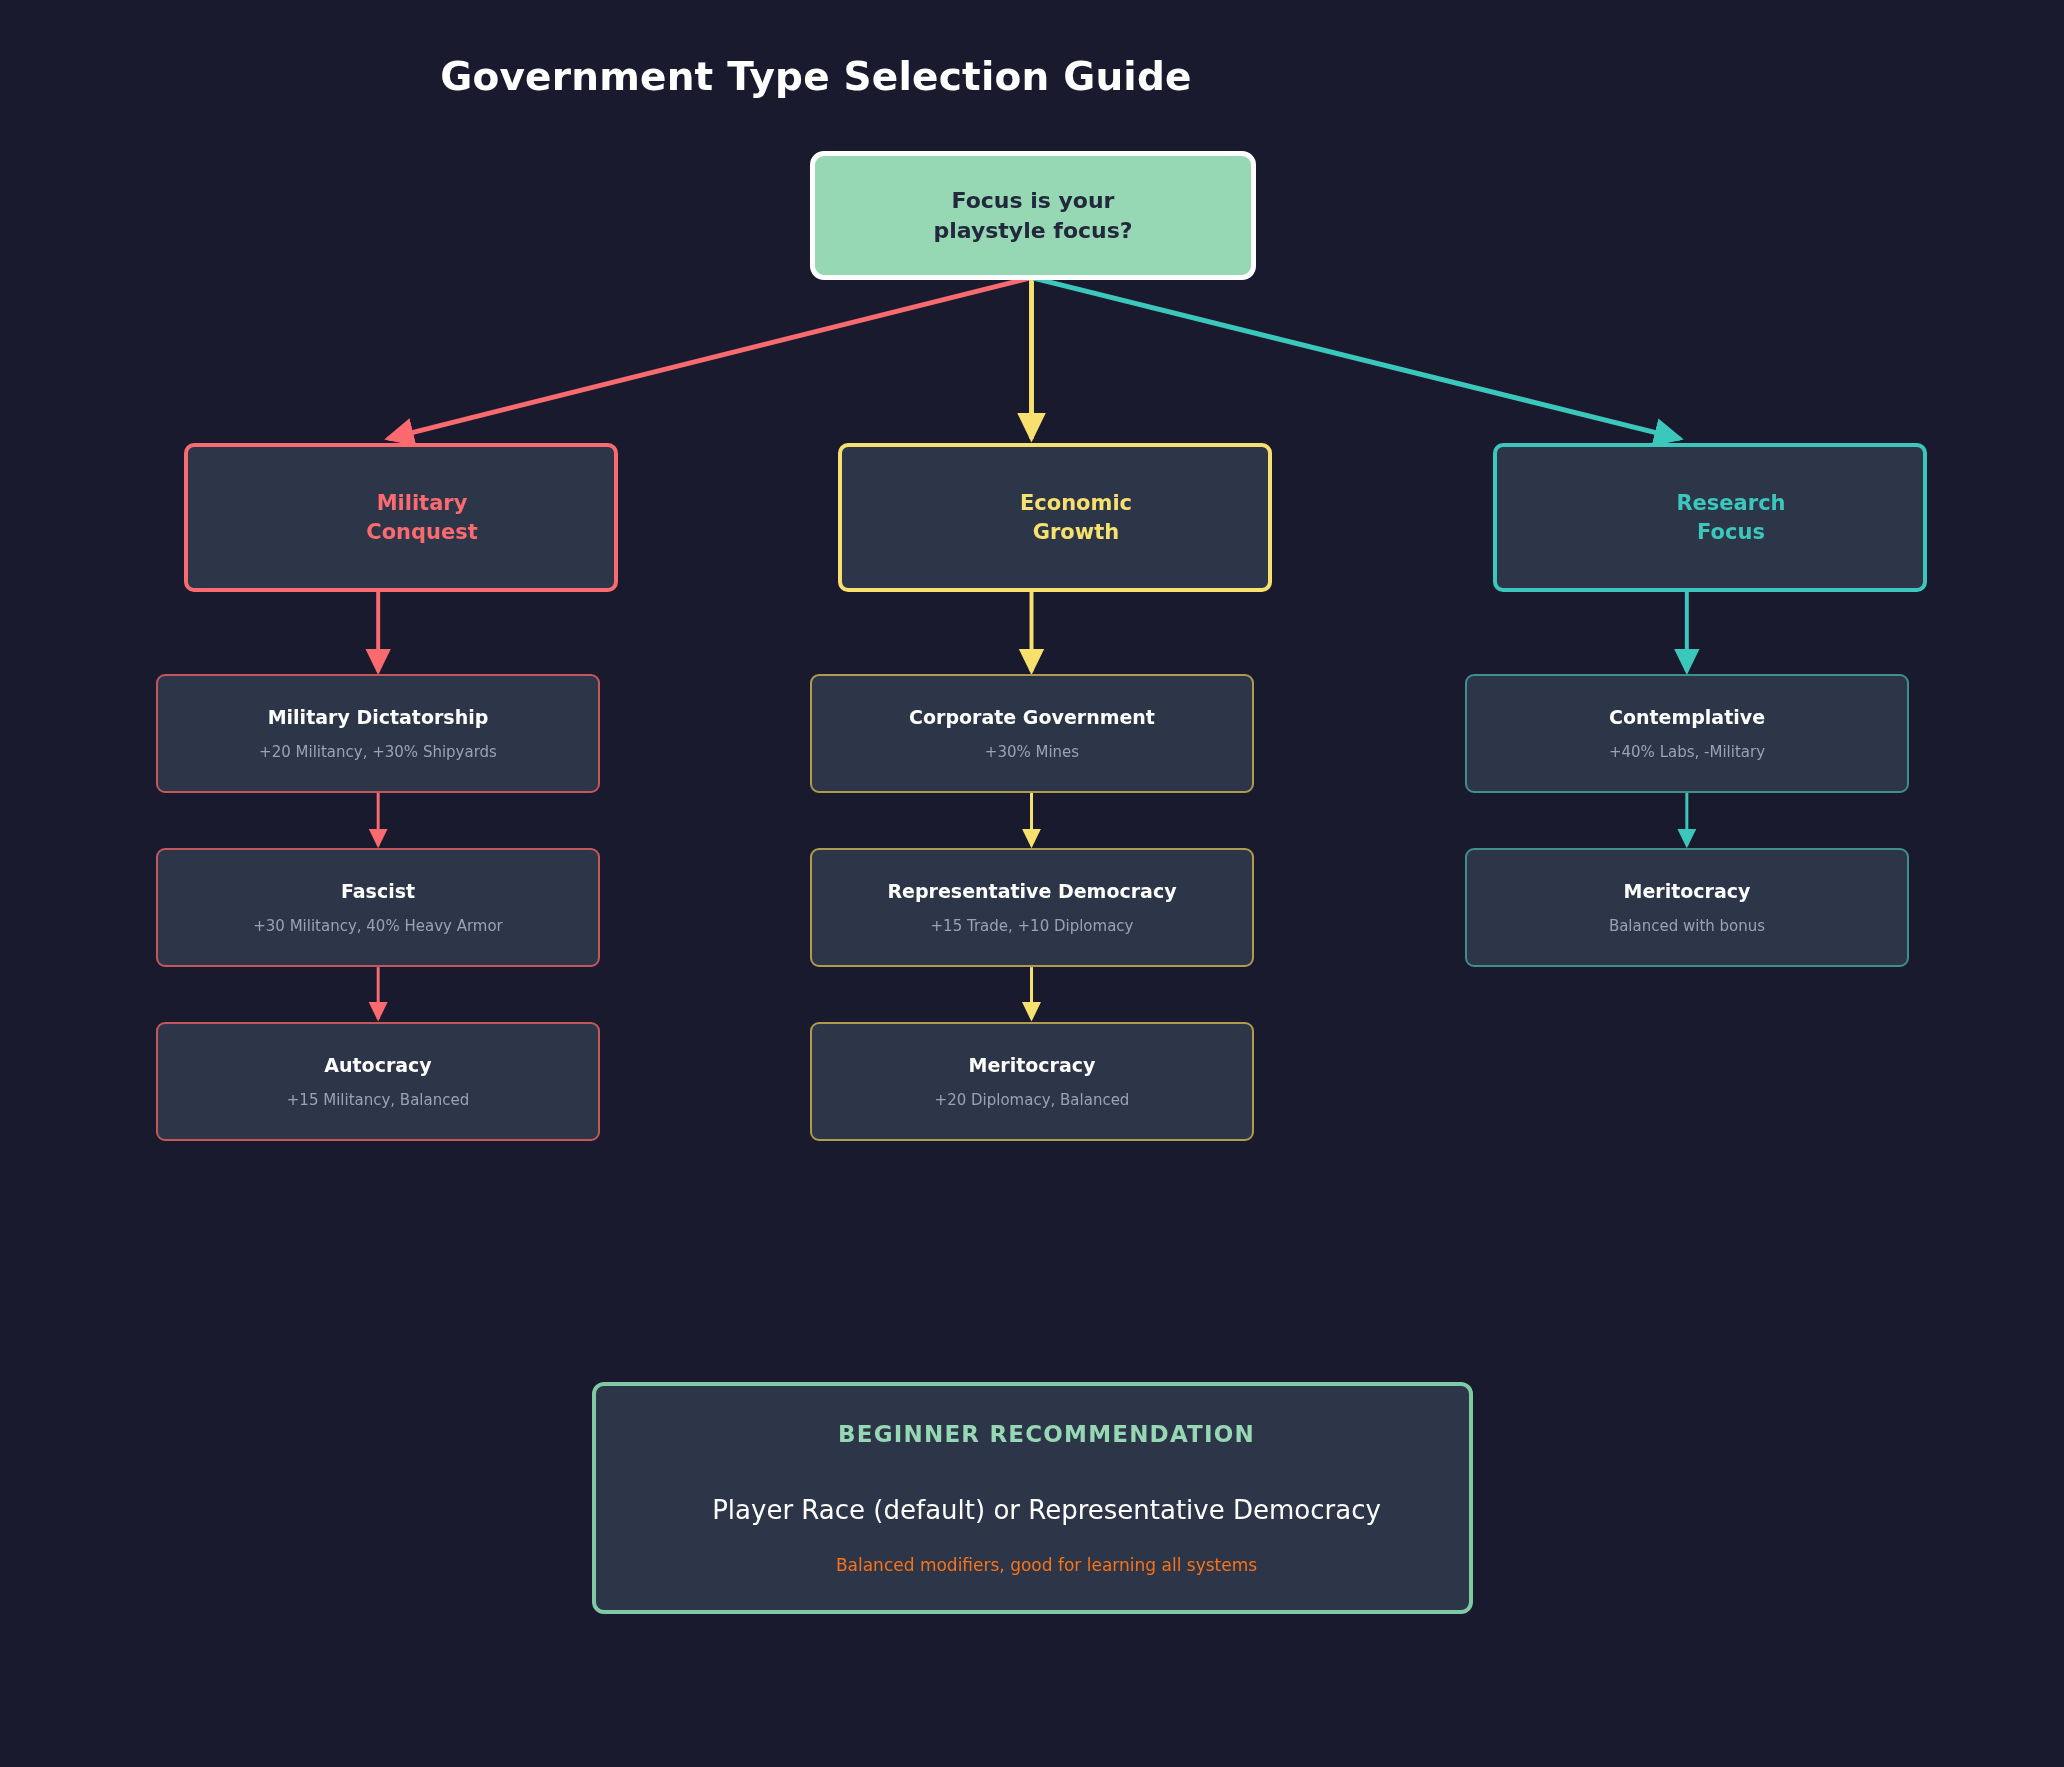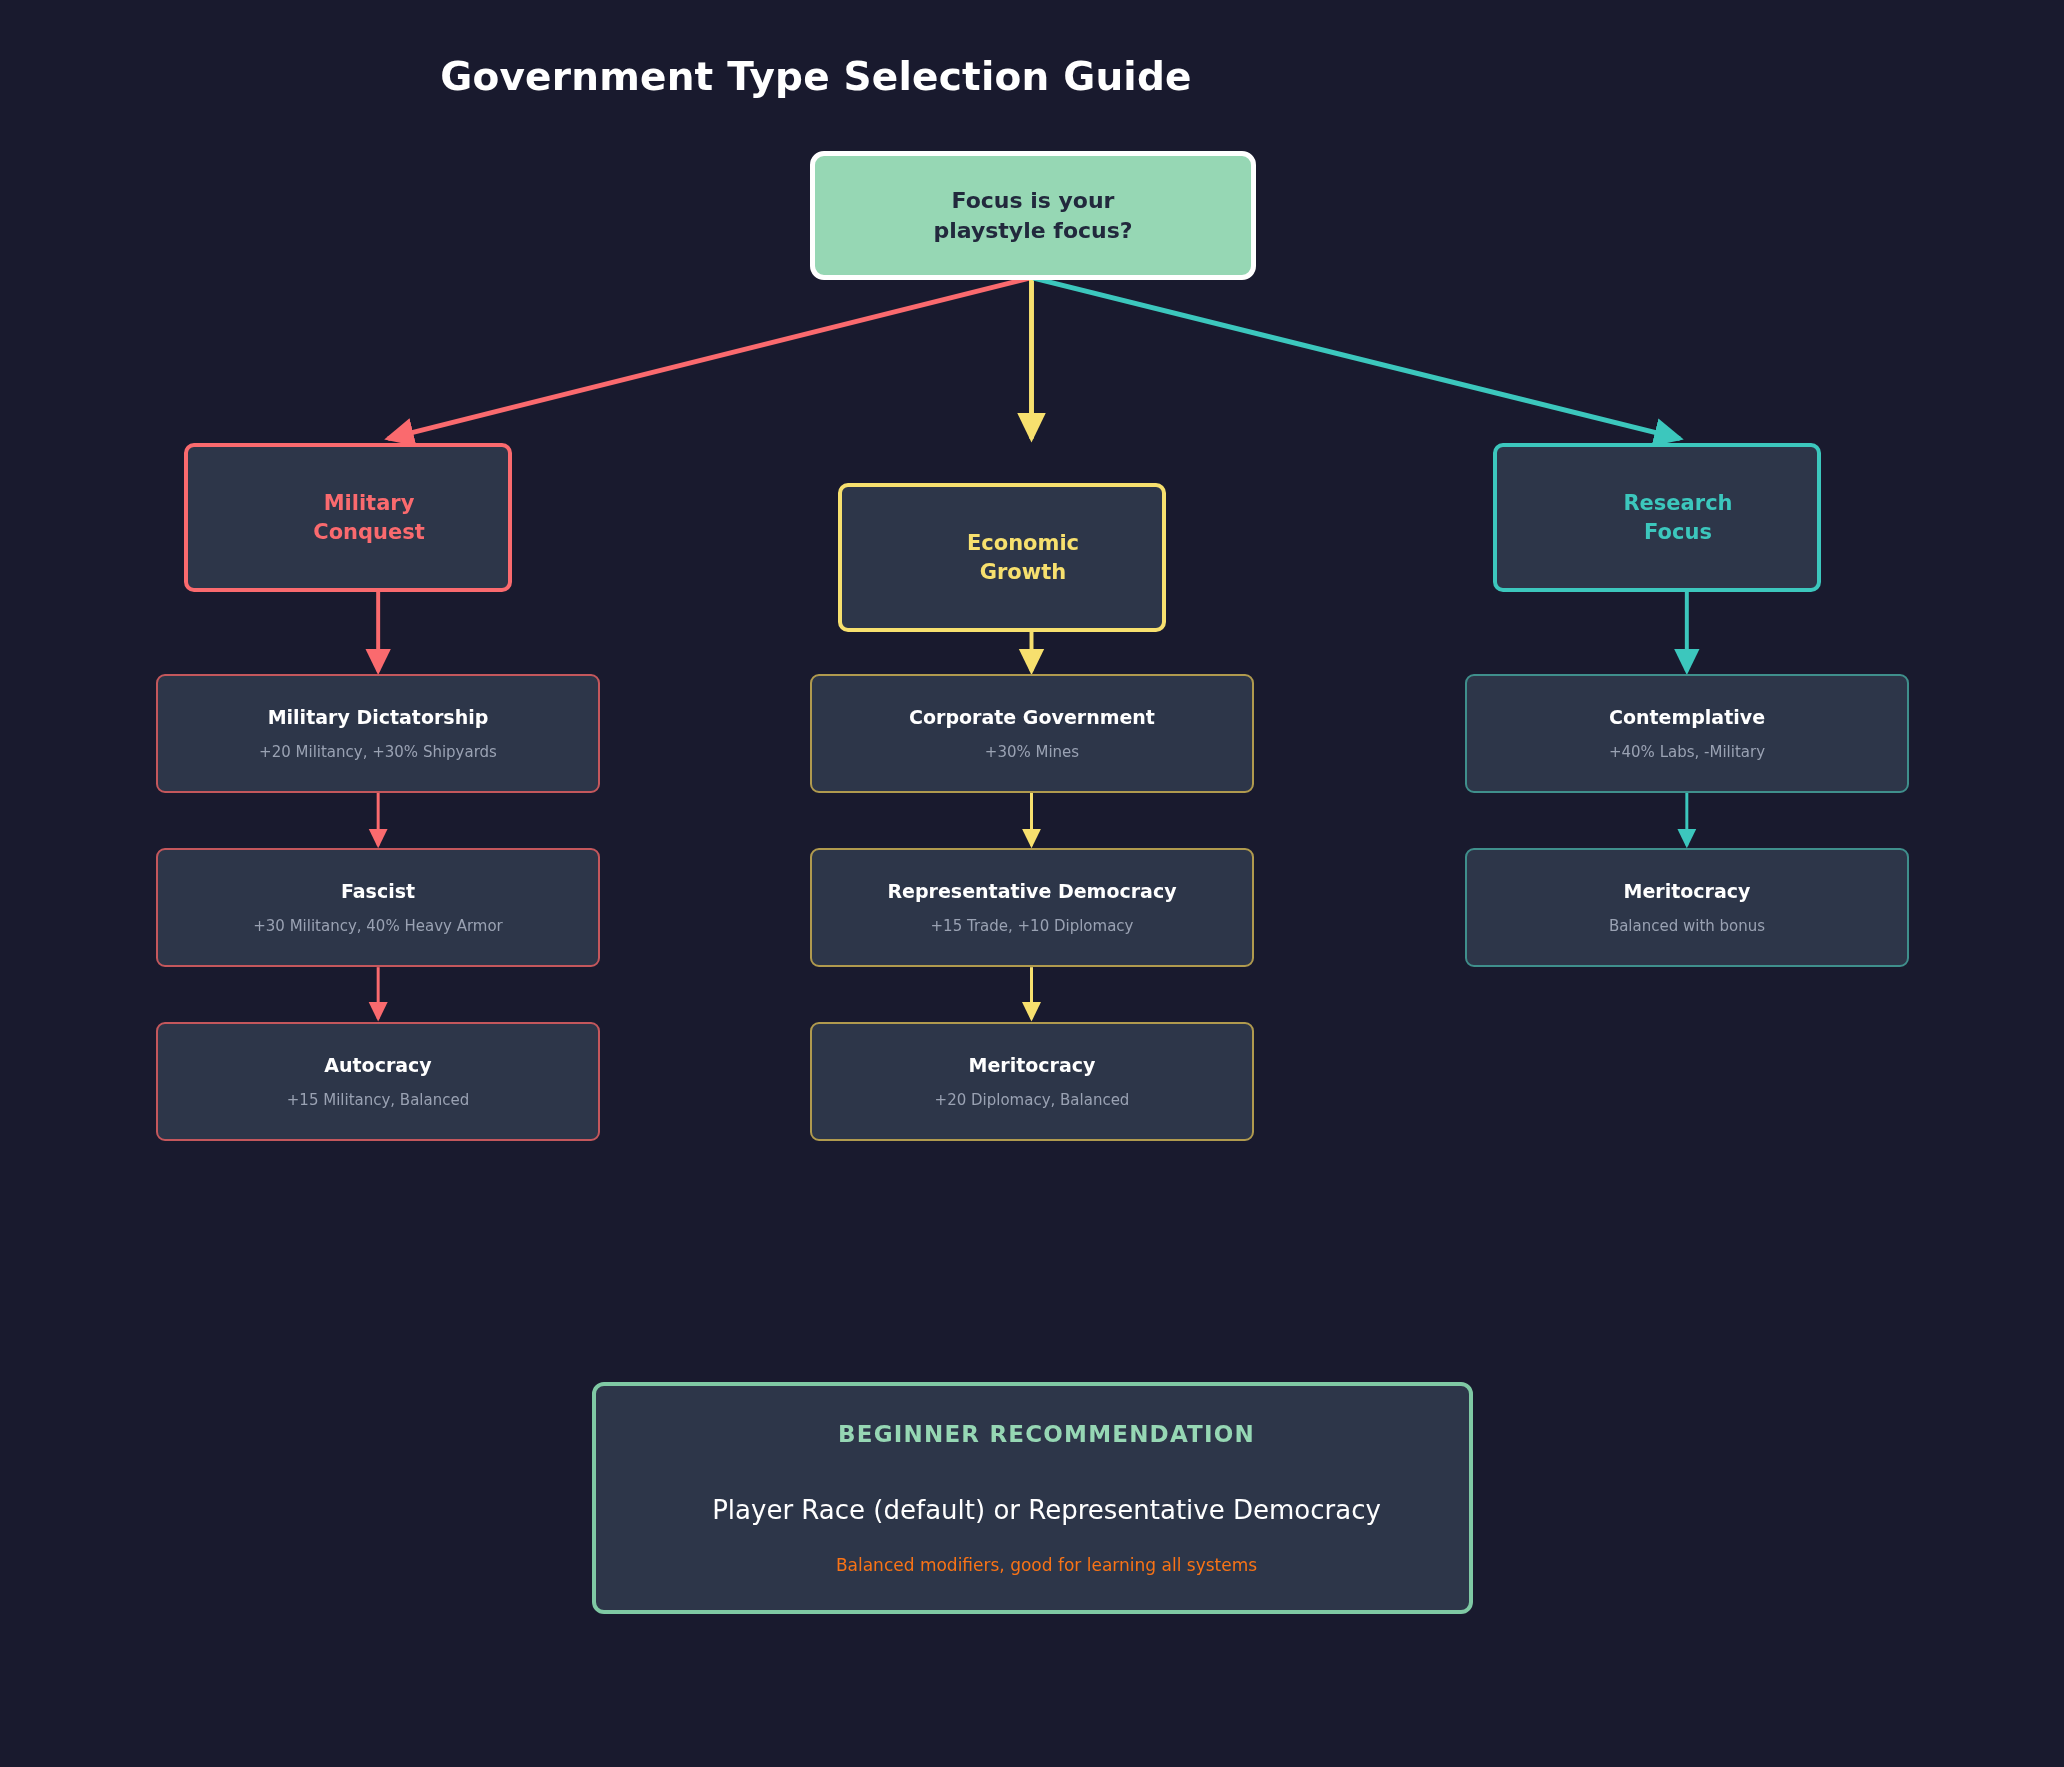--- a/index.html
+++ b/index.html
@@ -68,35 +68,35 @@
     border-radius: 14px;
     color: #22293d;
     font-size: 22px;
     font-weight: bold;
     line-height: 1.35;
   }
   #root-node .rl { display: block; }
 
   
   .branch {
-    width: 328px;
+    width: 434px;
     height: 149px;
     background: #2d3649;
     border-width: 4px;
     border-style: solid;
     border-radius: 10px;
     font-size: 21px;
     font-weight: bold;
     line-height: 1.38;
     padding-left: 42px;
   }
   .branch .bl { display: block; }
 
   #branch-military { left: 184px; top: 443px; border-color: #fa6a6e; color: #fa6a6e; }
-  #branch-economic { left: 838px; top: 443px; border-color: #f7e06e; color: #f7e06e; margin-top: 40px; }
+  #branch-economic { left: 838px; top: 443px; border-color: #f7e06e; color: #f7e06e; }
   #branch-research { left: 1493px; top: 443px; border-color: #3cc7bd; color: #3cc7bd; }
 
   
   .gov-card {
     width: 444px;
     height: 119px;
     background: #2d3649;
     border-width: 2px;
     border-style: solid;
     border-radius: 9px;

